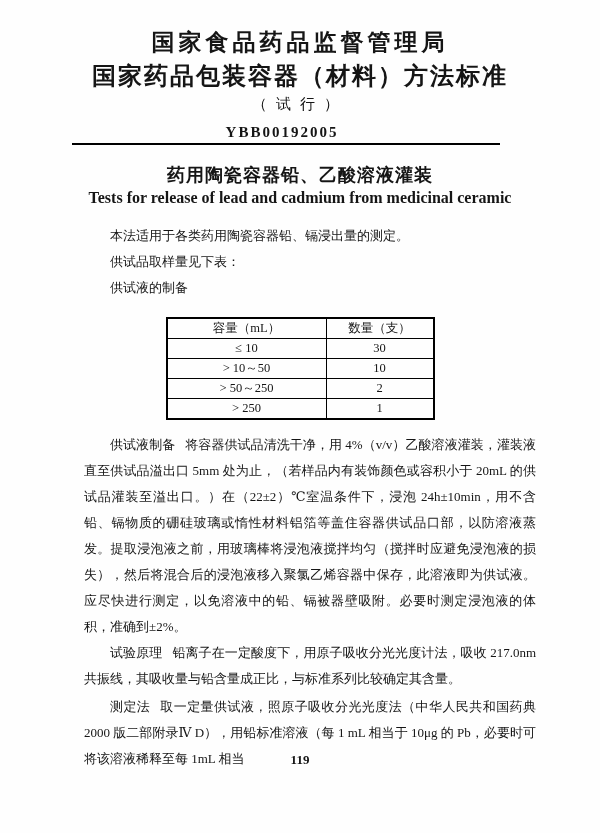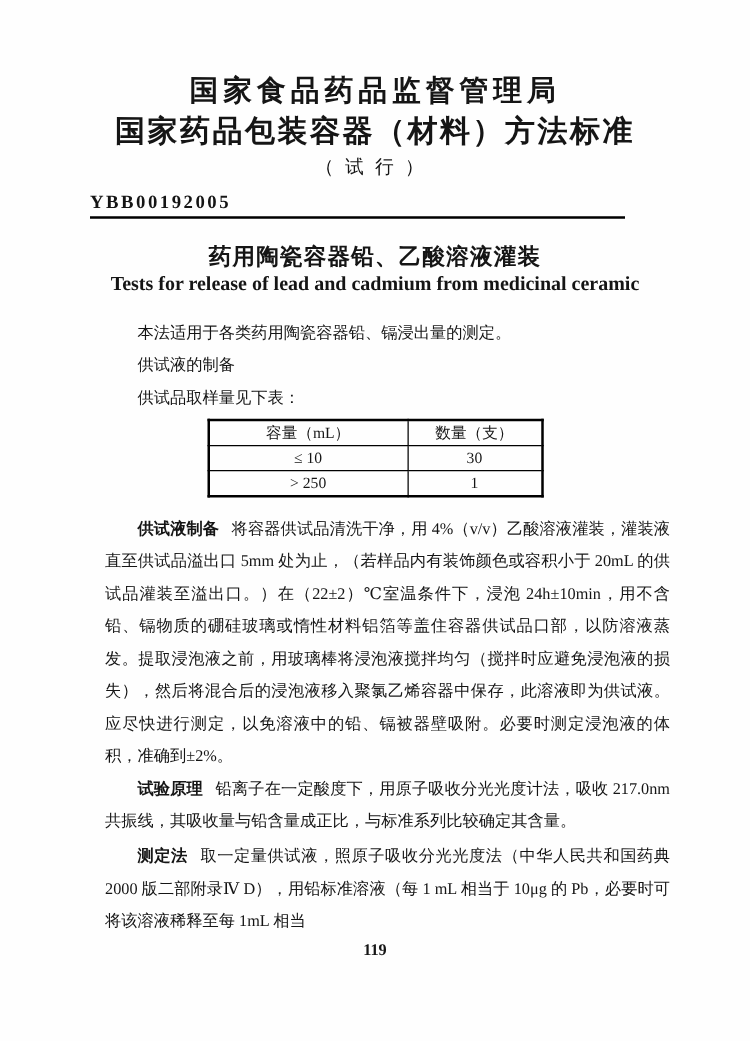--- a/index.html
+++ b/index.html
@@ -12,21 +12,21 @@
     width: 600px;
     height: 833px;
     background: #fefefe;
     overflow: hidden;
     font-family: "Liberation Serif", "DejaVu Serif", serif;
     color: #151515;
     box-sizing: border-box;
   }
   
   .agency {
-    margin-top: 58px;
+    margin-top: 28px;
     text-align: center;
     font-size: 23px;
     font-weight: bold;
     letter-spacing: 4px;
     line-height: 1.3;
   }
   .std-title {
     margin-top: 3px;
     text-align: center;
     font-size: 24px;
@@ -38,21 +38,21 @@
     margin-top: 3px;
     text-align: center;
     font-size: 15px;
     font-weight: normal;
     letter-spacing: 9px;
     line-height: 1.3;
   }
   .code-rule {
     margin: 8px 100px 0 72px;
     border-bottom: 2px solid #000;
-    text-align: left;
+    text-align: center;
     font-size: 15px;
     font-weight: bold;
     letter-spacing: 2px;
     padding: 0 8px 1px 0;
     line-height: 1.3;
   }
   
   .doc-title-cn {
     margin-top: 19px;
     text-align: center;
@@ -80,32 +80,32 @@
     margin: 0 64px 0 84px;
   }
   .para {
     margin: 0;
     font-size: 13px;
     line-height: 26px;
     text-align: justify;
     text-indent: 2em;
   }
   .para.first { margin-top: 15px; }
-  .lead { font-weight: bold; margin-right: 10px; }
+  .lead { font-weight: normal; margin-right: 10px; }
   
   .tbl-caption {
     margin-top: 5px;
     text-align: center;
     font-size: 13px;
     font-weight: bold;
     line-height: 1.4;
   }
   table.sampling {
     border-collapse: collapse;
-    margin: 4px auto 0 auto;
+    margin: 16px auto 0 auto;
     border: 2px solid #000;
   }
   table.sampling th, table.sampling td {
     border: 1px solid #000;
     font-size: 12.5px;
     font-weight: normal;
     text-align: center;
     height: 19px;
     padding: 0 4px;
     line-height: 1.2;
@@ -141,36 +141,44 @@
   <div class="agency">国家食品药品监督管理局</div>
   <div class="std-title">国家药品包装容器（材料）方法标准</div>
   <div class="trial">（试行）</div>
   <div class="code-rule">YBB00192005</div>
 
   <div class="doc-title-cn">药用陶瓷容器铅、乙酸溶液灌装</div>
   <div class="doc-title-en">Tests for release of lead and cadmium from medicinal ceramic</div>
 
   <div class="bodycol">
     <p class="para first">本法适用于各类药用陶瓷容器铅、镉浸出量的测定。</p>
+    <p class="para">供试品取样量见下表：</p>
     <p class="para">供试液的制备</p>
-    <p class="para">供试品取样量见下表：</p>
   </div>
 
 
   <table class="sampling">
     <thead>
       <tr>
         <th>容量（mL）</th>
         <th>数量（支）</th>
       </tr>
     </thead>
     <tbody>
       <tr>
         <td>≤ 10</td>
         <td>30</td>
+      </tr>
+      <tr>
+        <td>&gt; 10～50</td>
+        <td>10</td>
+      </tr>
+      <tr>
+        <td>&gt; 50～250</td>
+        <td>2</td>
       </tr>
       <tr>
         <td>&gt; 250</td>
         <td>1</td>
       </tr>
     </tbody>
   </table>
 
   <div class="bodycol">
     <p class="para prep-para"><b class="lead">供试液制备</b><span>将容器供试品清洗干净，用 4%（v/v）乙酸溶液灌装，灌装液直至供试品溢出口 5mm 处为止，（若样品内有装饰颜色或容积小于 20mL 的供试品灌装至溢出口。）在（22±2）℃室温条件下，浸泡 24h±10min，用不含铅、镉物质的硼硅玻璃或惰性材料铝箔等盖住容器供试品口部，以防溶液蒸发。提取浸泡液之前，用玻璃棒将浸泡液搅拌均匀（搅拌时应避免浸泡液的损失），然后将混合后的浸泡液移入聚氯乙烯容器中保存，此溶液即为供试液。应尽快进行测定，以免溶液中的铅、镉被器壁吸附。必要时测定浸泡液的体积，准确到±2%。</span></p>

